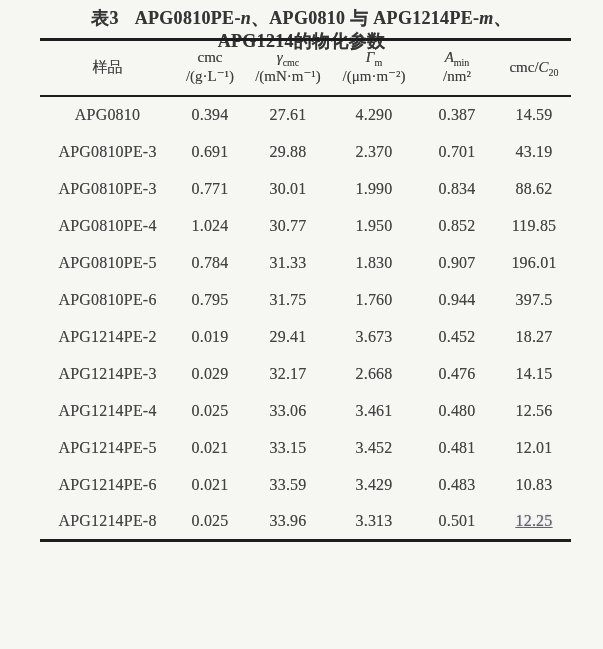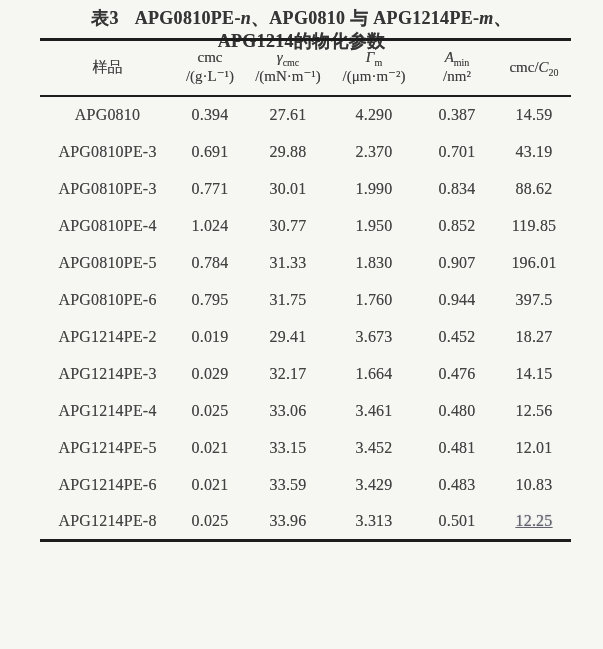--- a/index.html
+++ b/index.html
@@ -172,21 +172,21 @@
           <td>0.019</td>
           <td>29.41</td>
           <td>3.673</td>
           <td>0.452</td>
           <td>18.27</td>
         </tr>
         <tr>
           <td>APG1214PE-3</td>
           <td>0.029</td>
           <td>32.17</td>
-          <td>1.664</td>
+          <td>2.668</td>
           <td>0.476</td>
           <td>14.15</td>
         </tr>
         <tr>
           <td>APG1214PE-4</td>
           <td>0.025</td>
           <td>33.06</td>
           <td>3.461</td>
           <td>0.480</td>
           <td>12.56</td>

